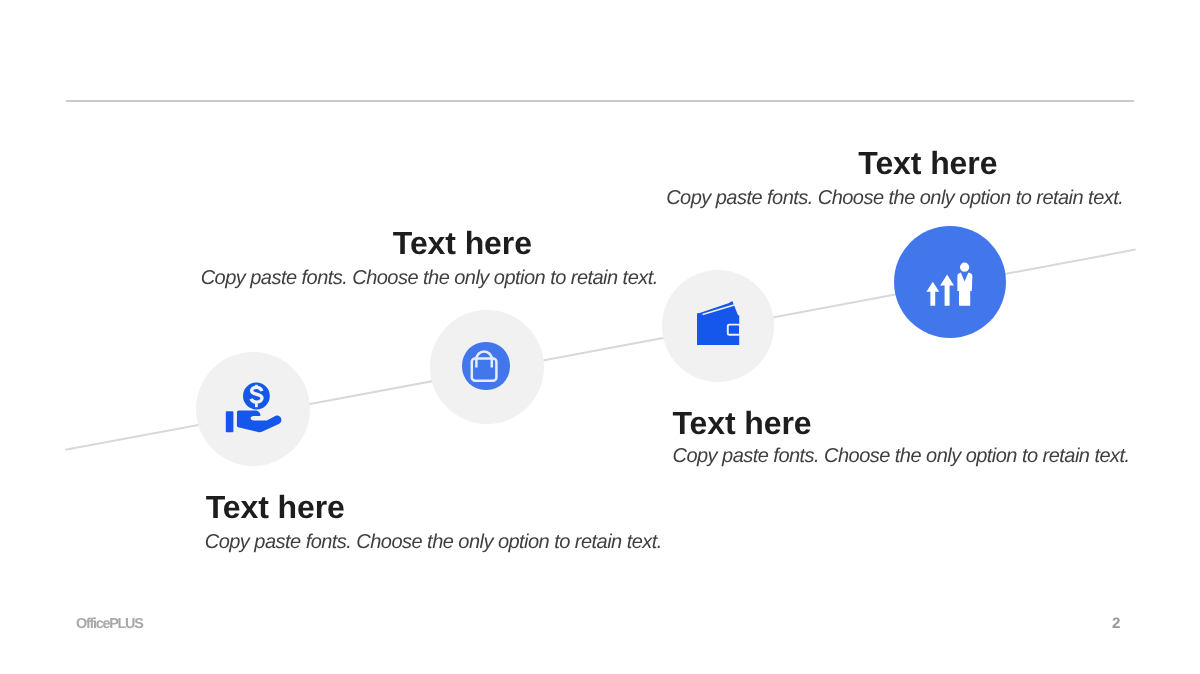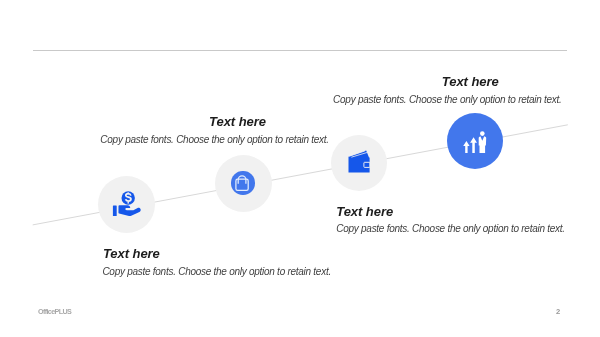--- a/index.html
+++ b/index.html
@@ -7,21 +7,21 @@
   body{width:600px;height:337px;background:#ffffff;overflow:hidden;
        font-family:"Liberation Sans",sans-serif;-webkit-font-smoothing:antialiased;}
   .slide{position:relative;width:600px;height:337px;background:#fff;}
   .top-rule{position:absolute;left:33px;top:49.7px;width:533.5px;height:1.5px;background:#c9c9c9;}
   .diag{position:absolute;left:0;top:0;width:600px;height:337px;pointer-events:none;}
   .node{position:absolute;border-radius:50%;}
   .node-gray{background:#f1f1f1;}
   .node-blue{background:#4277ec;}
   .inner-blue{position:absolute;border-radius:50%;background:#4277ec;}
   .txtblk{position:absolute;transform:translateZ(0);}
-  .t-title{font-weight:bold;color:#1d1d1d;line-height:1;font-size:13px;letter-spacing:-0.05px;white-space:nowrap;font-style:italic;}
+  .t-title{font-weight:bold;color:#1d1d1d;line-height:1;font-size:16px;letter-spacing:-0.05px;white-space:nowrap;}
   .t-sub{color:#3f3f3f;line-height:1;font-size:10px;letter-spacing:-0.267px;white-space:nowrap;font-style:italic;}
   .footer-brand{position:absolute;transform:translateZ(0);color:#a9a9a9;font-size:7.2px;letter-spacing:-0.63px;line-height:1;white-space:nowrap;font-weight:bold;}
   .page-num{position:absolute;transform:translateZ(0);color:#989898;font-size:7.6px;line-height:1;white-space:nowrap;font-weight:bold;}
   svg{display:block;overflow:visible;}
 </style>
 </head>
 <body>
 
 <div class="slide">
 

